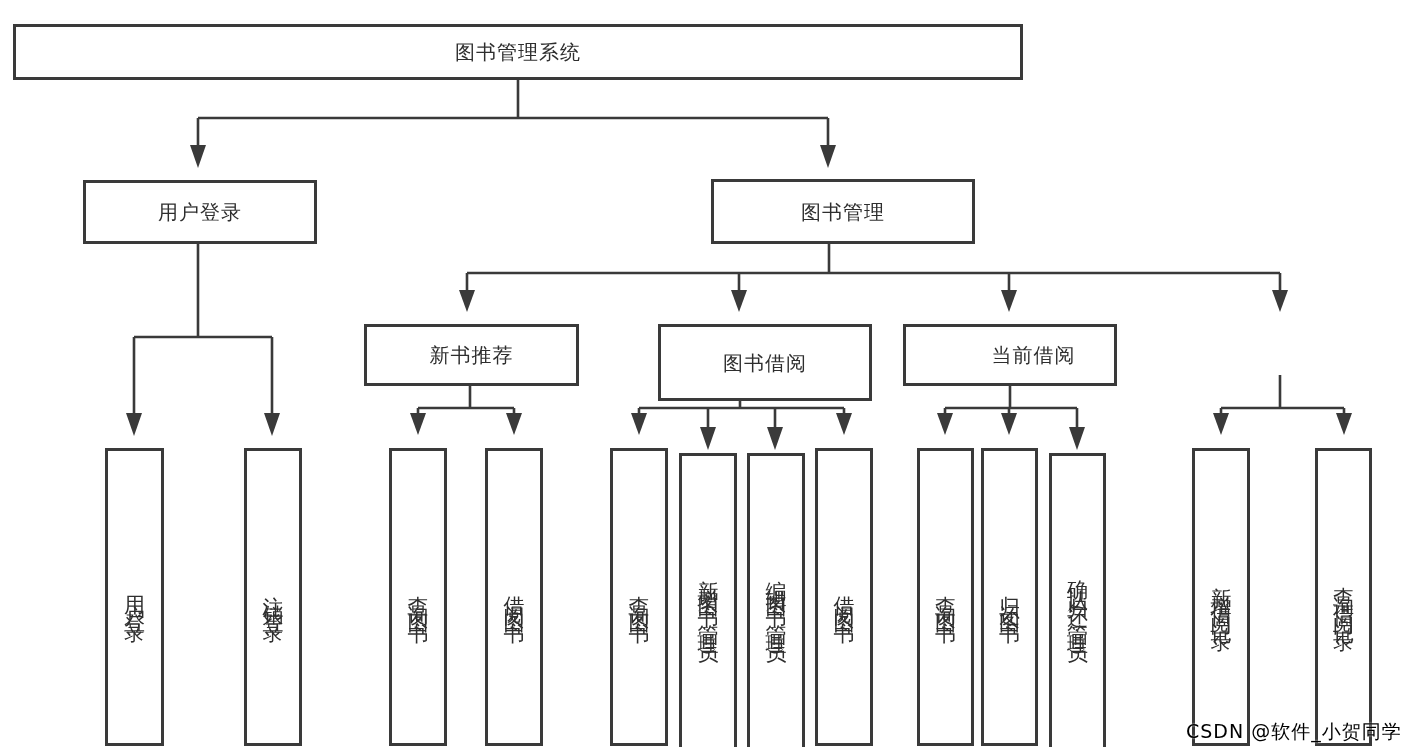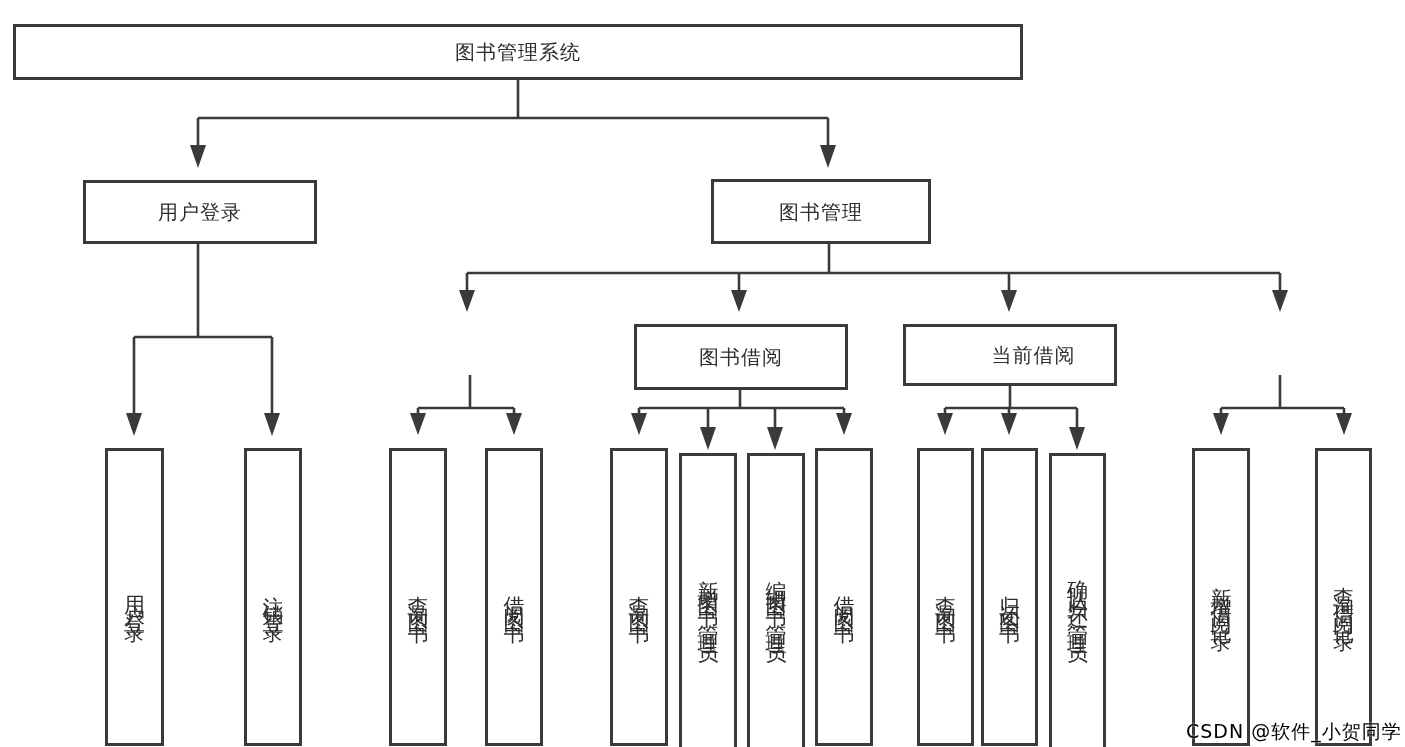--- a/index.html
+++ b/index.html
@@ -101,23 +101,24 @@
       <polygon points="1001,413 1017,413 1009,435"></polygon>
       <polygon points="1069,427 1085,427 1077,450"></polygon>
       <polygon points="1213,413 1229,413 1221,435"></polygon>
       <polygon points="1336,413 1352,413 1344,435"></polygon>
     </g>
   </svg>
 
   <div class="box hbox" style="left:13px; top:13px; width:1010px; height:56px;">图书管理系统</div>
 
   <div class="box hbox" style="left:83px; top:169px; width:234px; height:64px;">用户登录</div>
-  <div class="box hbox" style="left:711px; top:168px; width:220px; height:65px;">图书管理</div>
+  <div class="box hbox" style="left:711px; top:168px; width:264px; height:65px;">图书管理</div>
 
-  <div class="box hbox" style="left:634px; top:313px; width:214px; height:66px;">图书借阅</div>
+  <div class="box hbox" style="left:364px; top:313px; width:215px; height:62px;">新书推荐</div>
+  <div class="box hbox" style="left:658px; top:313px; width:214px; height:77px;">图书借阅</div>
   <div class="box hbox" style="left:903px; top:313px; width:214px; height:62px;padding-left:47px;">当前借阅</div>
 
   <div class="box vbox" style="left:105px; top:437px; width:59px; height:298px;">
     <span class="vlabel">用户登录</span>
   </div>
   <div class="box vbox" style="left:244px; top:437px; width:58px; height:298px;">
     <span class="vlabel">注销登录</span>
   </div>
 
   <div class="box vbox" style="left:389px; top:437px; width:58px; height:298px;">

